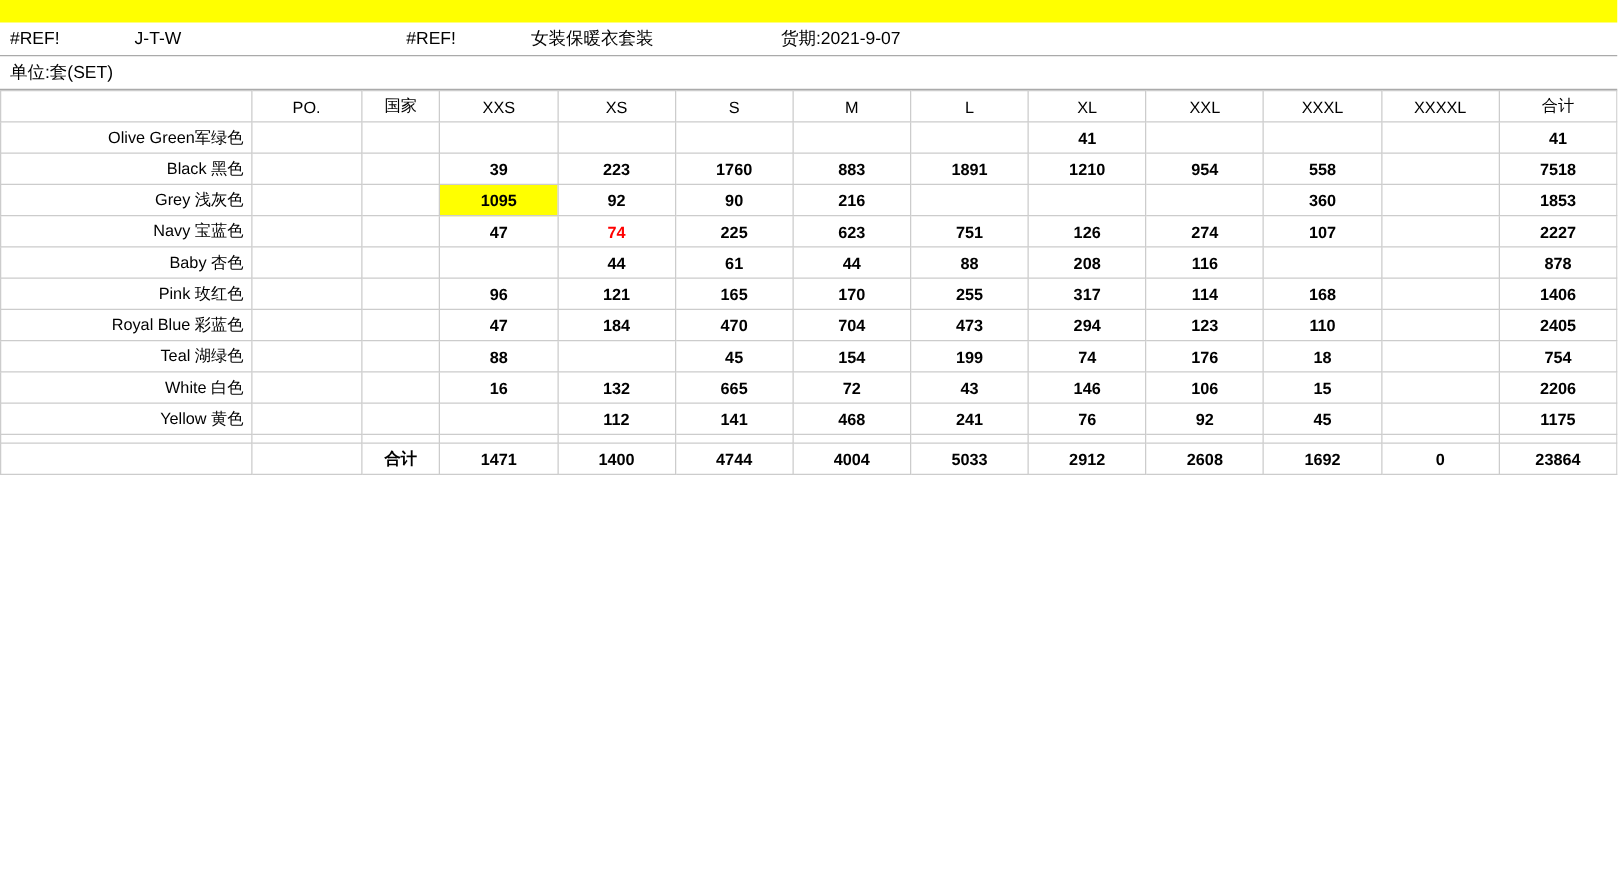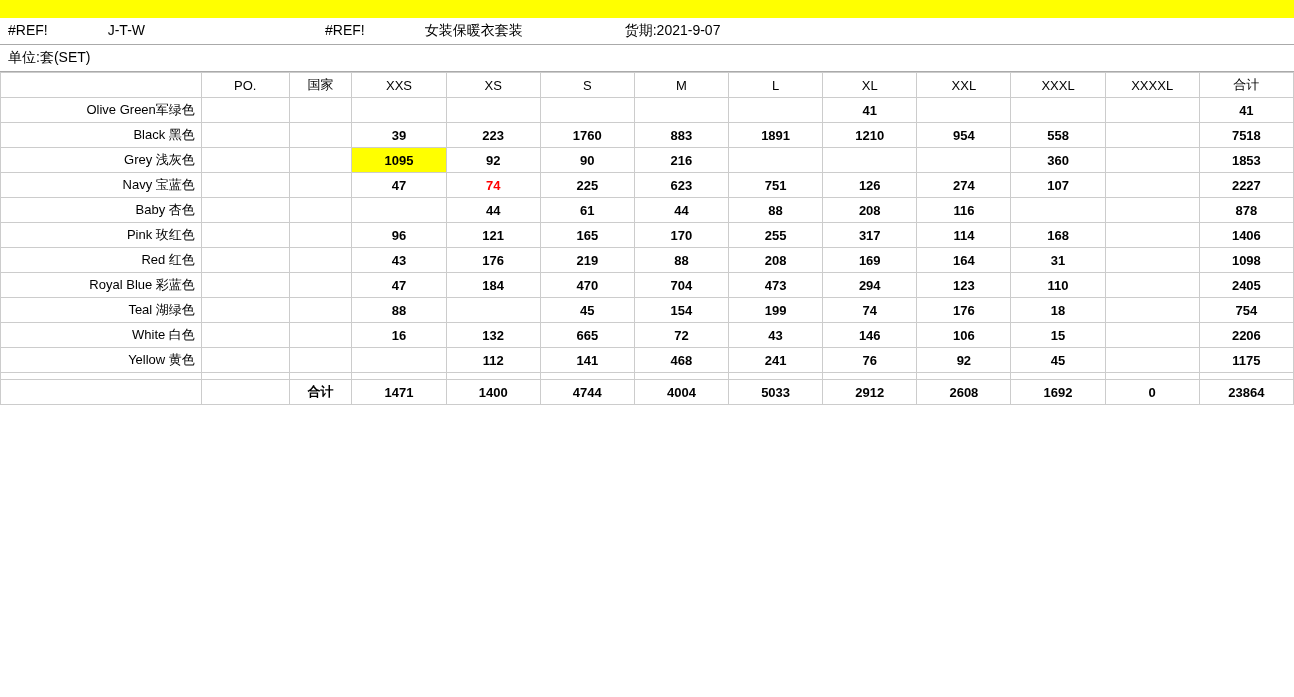--- a/index.html
+++ b/index.html
@@ -170,35 +170,20 @@
         <td class="bold">165</td>
         <td class="bold">170</td>
         <td class="bold">255</td>
         <td class="bold">317</td>
         <td class="bold">114</td>
         <td class="bold">168</td>
         <td class="bold"></td>
         <td class="bold">1406</td>
       </tr>
       <tr>
-        <td class="label-cell bold">Red 红色</td>
-        <td></td>
-        <td></td>
-        <td class="bold">43</td>
-        <td class="bold">176</td>
-        <td class="bold">219</td>
-        <td class="bold">88</td>
-        <td class="bold">208</td>
-        <td class="bold">169</td>
-        <td class="bold">164</td>
-        <td class="bold">31</td>
-        <td class="bold"></td>
-        <td class="bold">1098</td>
-      </tr>
-      <tr>
         <td class="label-cell bold">Royal Blue 彩蓝色</td>
         <td></td>
         <td></td>
         <td class="bold">47</td>
         <td class="bold">184</td>
         <td class="bold">470</td>
         <td class="bold">704</td>
         <td class="bold">473</td>
         <td class="bold">294</td>
         <td class="bold">123</td>

